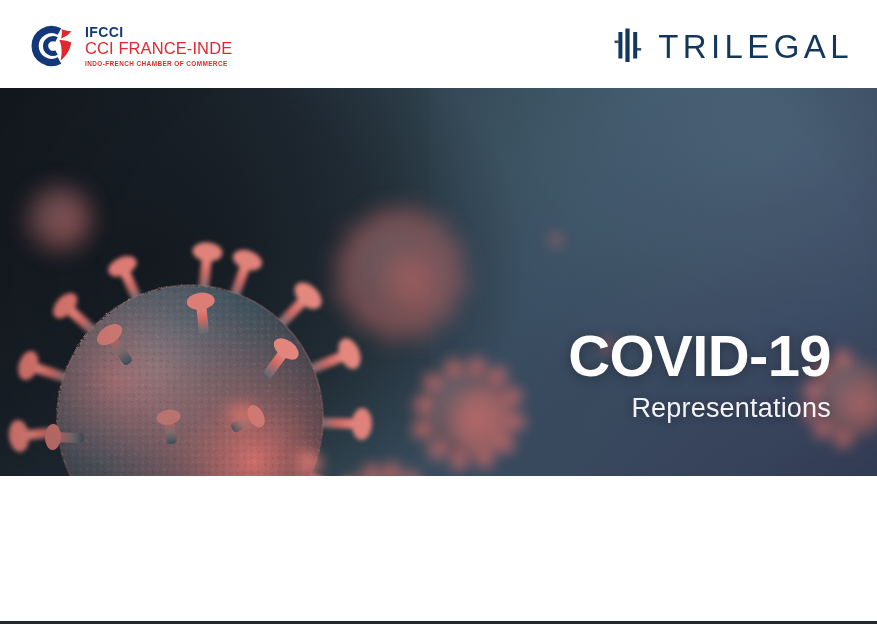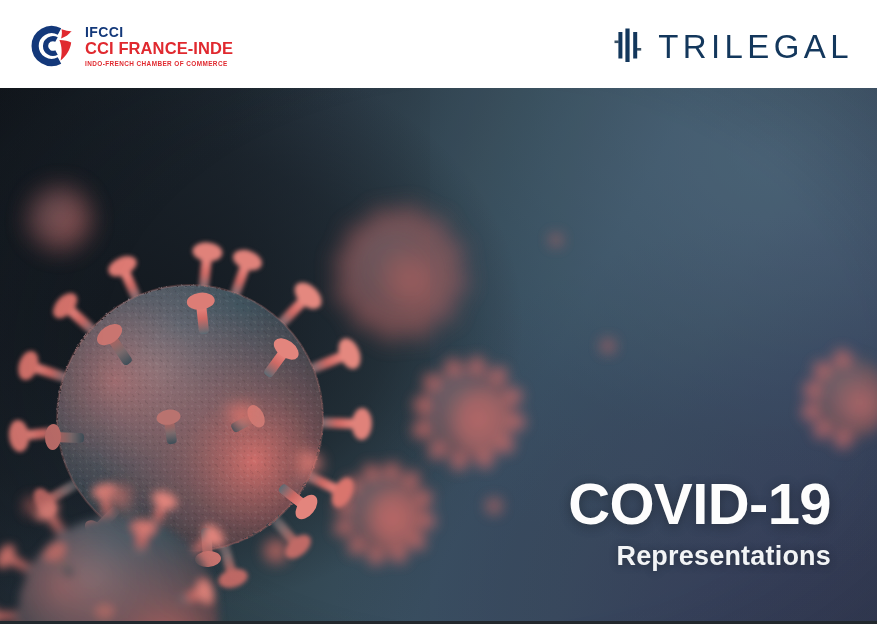--- a/index.html
+++ b/index.html
@@ -37,21 +37,21 @@
     flex:0 0 auto;
   }
   .ifcci-mark svg { display:block; }
 
   .ifcci-text { position:relative; top:1px; }
   .ifcci-line1 {
     font-size:14px; font-weight:bold; letter-spacing:0.4px;
     color:#13387a; line-height:1.06;
   }
   .ifcci-line2 {
-    font-size:16.5px; font-weight:bold; letter-spacing:0.1px;
+    font-size:16.5px; font-weight:normal; letter-spacing:0.1px;
     color:#e0292f; line-height:1.08; white-space:nowrap;
   }
   .ifcci-line3 {
     font-size:6.4px; font-weight:bold; letter-spacing:0.42px;
     color:#e0292f; line-height:1.5; white-space:nowrap;
     margin-top:1px;
   }
 
   
   .trilegal-logo {
@@ -64,21 +64,21 @@
   .trilegal-bars svg { display:block; }
   .trilegal-word {
     font-size:33px; font-weight:500; letter-spacing:4.4px;
     color:#13375c; line-height:1; white-space:nowrap;
     position:relative; top:-1px;
   }
 
   
   .hero {
     position:absolute; left:0; top:88px;
-    width:877px; height:536px;
+    width:877px; height:388px;
     overflow:hidden;
     background:#2f4252;
   }
 
   
   .hero-bg {
     position:absolute; inset:0;
     background:
       radial-gradient(ellipse 520px 400px at 17% 44%, rgba(18,23,29,0.92) 0%, rgba(20,26,33,0.55) 45%, rgba(24,32,41,0.0) 72%),
       radial-gradient(ellipse 680px 520px at 88% 12%, rgba(86,112,132,0.55) 0%, rgba(62,85,104,0.18) 55%, rgba(0,0,0,0) 80%),
@@ -111,21 +111,21 @@
     font-size:58px;
     font-weight:bold;
     color:#fdfdfd;
     letter-spacing:-0.6px;
     line-height:1.0;
     text-shadow:0 2px 12px rgba(0,0,0,0.33);
     white-space:nowrap;
   }
   .title-sub {
     font-size:27px;
-    font-weight:700;
+    font-weight:400;
     color:#f2f4f6;
     letter-spacing:0.2px;
     line-height:1.2;
     margin-top:7px;
     text-shadow:0 1px 9px rgba(0,0,0,0.3);
     white-space:nowrap;
   }
 
   
   .bottom-edge {

